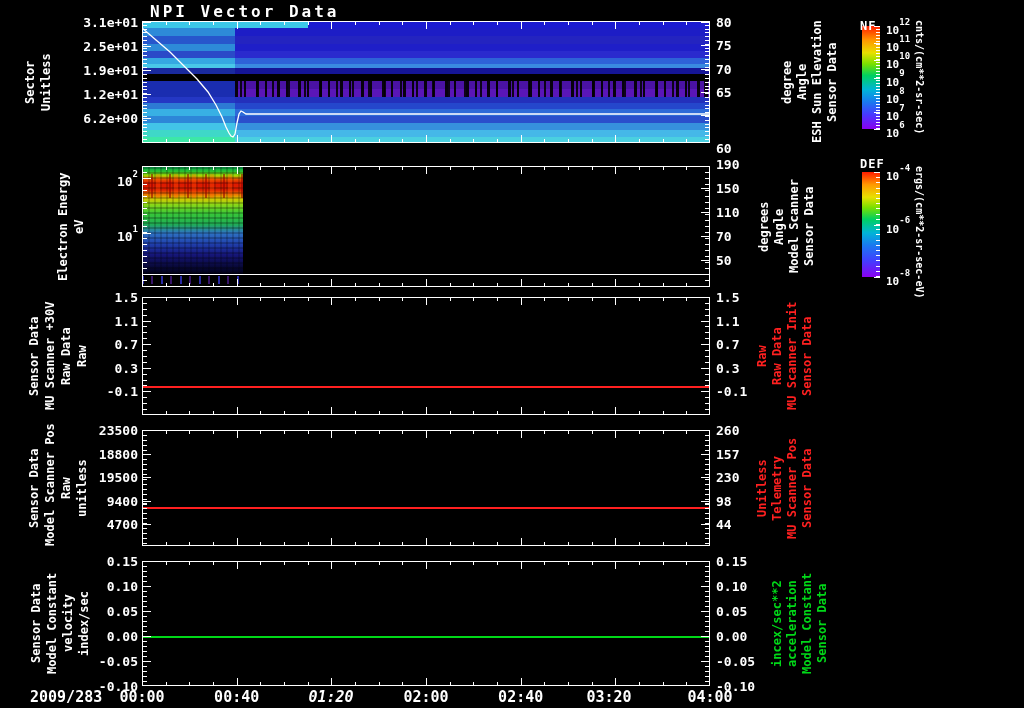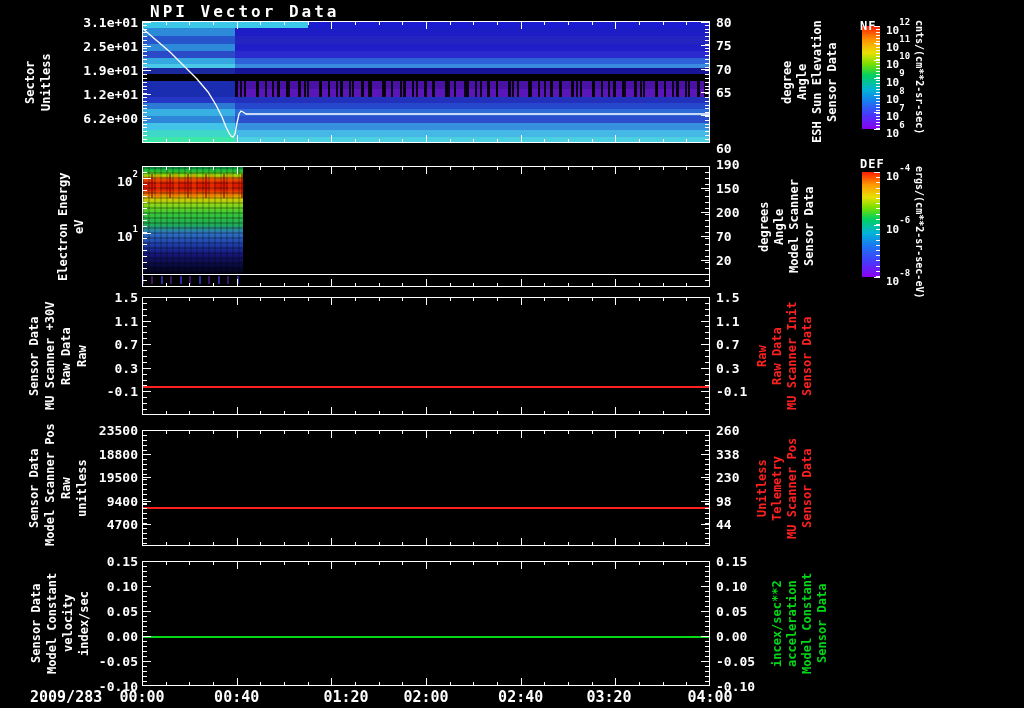--- a/index.html
+++ b/index.html
@@ -127,23 +127,23 @@
       <div style="position: absolute; right: 0px; top: 94px; width: 9px; height: 1px; background: rgb(255, 255, 255);"></div>
       <div class="axis" style="left: 0px; top: 0px; width: 568px; height: 1px;"></div>
       <div class="axis" style="left: 0px; bottom: 0px; width: 568px; height: 1px;"></div>
       <div class="axis" style="left: 0px; top: 0px; width: 1px; height: 121px;"></div>
       <div class="axis" style="right: 0px; top: 0px; width: 1px; height: 121px;"></div>
     </div>
     <div class="ticklabel tl-left" style="top: 172px;">10<sup class="sup">2</sup></div>
     <div class="ticklabel tl-left" style="top: 227px;">10<sup class="sup">1</sup></div>
     <div class="ticklabel tl-right" style="top: 158px;">190</div>
     <div class="ticklabel tl-right" style="top: 182px;">150</div>
-    <div class="ticklabel tl-right" style="top: 206px;">200</div>
+    <div class="ticklabel tl-right" style="top: 206px;">110</div>
     <div class="ticklabel tl-right" style="top: 230px;">70</div>
-    <div class="ticklabel tl-right" style="top: 254px;">20</div>
+    <div class="ticklabel tl-right" style="top: 254px;">50</div>
     <div class="vlab" style="left: 55px; top: 166px; height: 121px;">
       <div>Electron Energy</div>
       <div>eV</div>
     </div>
     <div class="vlab-r" style="left: 757px; top: 166px; height: 121px; color: rgb(255, 255, 255);">
       <div>Sensor Data</div>
       <div>Model Scanner</div>
       <div>Angle</div>
       <div>degrees</div>
     </div>
@@ -214,21 +214,21 @@
       <div class="axis" style="left: 0px; bottom: 0px; width: 568px; height: 1px;"></div>
       <div class="axis" style="left: 0px; top: 0px; width: 1px; height: 116px;"></div>
       <div class="axis" style="right: 0px; top: 0px; width: 1px; height: 116px;"></div>
     </div>
     <div class="ticklabel tl-left" style="top: 424px;">23500</div>
     <div class="ticklabel tl-left" style="top: 447.6px;">18800</div>
     <div class="ticklabel tl-left" style="top: 471.2px;">19500</div>
     <div class="ticklabel tl-left" style="top: 494.8px;">9400</div>
     <div class="ticklabel tl-left" style="top: 518.4px;">4700</div>
     <div class="ticklabel tl-right" style="top: 424px;">260</div>
-    <div class="ticklabel tl-right" style="top: 447.6px;">338</div>
+    <div class="ticklabel tl-right" style="top: 447.6px;">157</div>
     <div class="ticklabel tl-right" style="top: 471.2px;">230</div>
     <div class="ticklabel tl-right" style="top: 494.8px;">98</div>
     <div class="ticklabel tl-right" style="top: 518.4px;">44</div>
     <div class="vlab" style="left: 26px; top: 430px; height: 116px;">
       <div>Sensor Data</div>
       <div>Model Scanner Pos</div>
       <div>Raw</div>
       <div>unitless</div>
     </div>
     <div class="vlab-r" style="left: 755px; top: 430px; height: 116px; color: rgb(255, 32, 32);">
@@ -279,21 +279,21 @@
       <div>index/sec</div>
     </div>
     <div class="vlab-r" style="left: 770px; top: 561px; height: 125px; color: rgb(0, 216, 24);">
       <div>Sensor Data</div>
       <div>Model Constant</div>
       <div>acceleration</div>
       <div>incex/sec**2</div>
     </div>
     <div class="xlabel" style="left: 142px;">00:00</div>
     <div class="xlabel" style="left: 236.7px;">00:40</div>
-    <div class="xlabel" style="left: 346px;">01:20</div>
+    <div class="xlabel" style="left: 331px; font-style: italic;">01:20</div>
     <div class="xlabel" style="left: 426px;">02:00</div>
     <div class="xlabel" style="left: 520.7px;">02:40</div>
     <div class="xlabel" style="left: 609px;">03:20</div>
     <div class="xlabel" style="left: 710px;">04:00</div>
     <div class="cbar" style="top: 26px; height: 103px; background: linear-gradient(to top, rgb(138, 0, 240) 0%, rgb(72, 56, 255) 14%, rgb(26, 120, 240) 26%, rgb(0, 180, 216) 38%, rgb(0, 208, 96) 52%, rgb(120, 224, 0) 63%, rgb(232, 224, 0) 74%, rgb(255, 152, 0) 86%, rgb(255, 28, 0) 100%);"></div>
     <div class="cbtitle" style="top: 19px;">NF</div>
     <div style="position: absolute; left: 876px; width: 4px; top: 26px; height: 103px; background-image: repeating-linear-gradient(rgb(255, 255, 255) 0px, rgb(255, 255, 255) 1px, transparent 1px, transparent 3px);"></div>
     <div style="position: absolute; left: 874px; width: 6px; top: 26px; height: 1px; background: rgb(255, 255, 255);"></div>
     <div class="cbtick" style="top: 21px;">10<sup class="sup">12</sup></div>
     <div style="position: absolute; left: 874px; width: 6px; top: 43.1667px; height: 1px; background: rgb(255, 255, 255);"></div>

